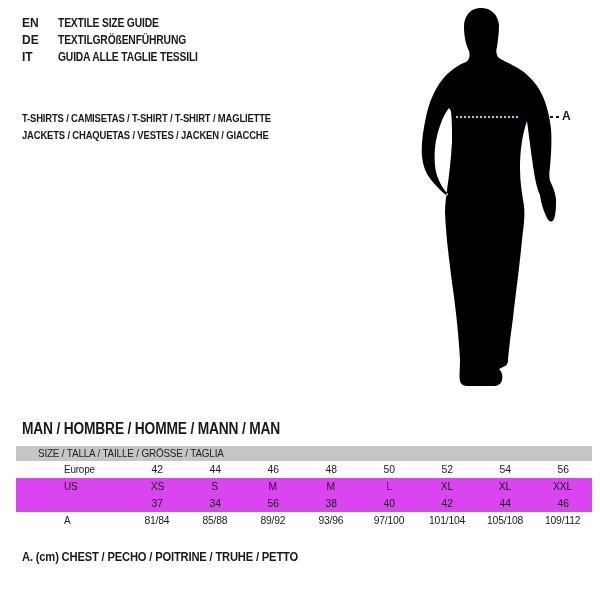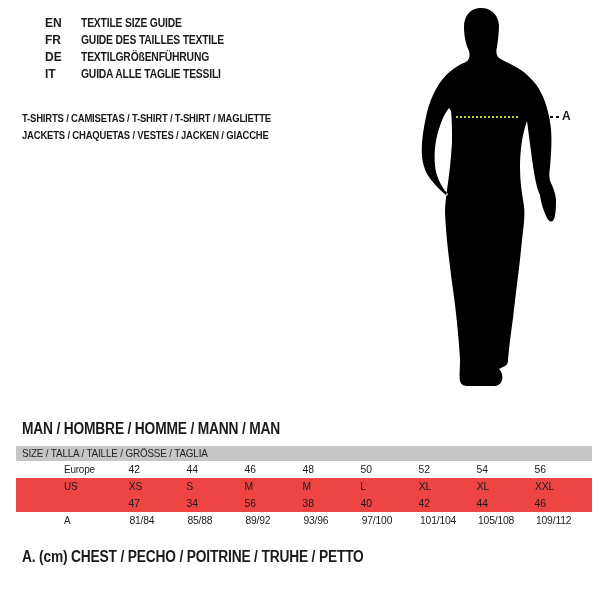--- a/index.html
+++ b/index.html
@@ -6,58 +6,55 @@
   .canvas{
     position:relative;width:600px;height:600px;background:#ffffff;overflow:hidden;
     font-family:"Liberation Sans","DejaVu Sans",sans-serif;color:#1a1a1a;
   }
   .cond{display:inline-block;transform:scaleX(0.86);transform-origin:0 50%;letter-spacing:-0.2px;white-space:nowrap;}
   .condc{display:inline-block;transform:scaleX(0.9);transform-origin:50% 50%;letter-spacing:-0.2px;white-space:nowrap;}
 
   
   .lang-block{position:absolute;left:22px;top:15px;}
   .lang-row{height:17px;line-height:17px;font-size:12px;font-weight:700;}
-  .lang-code{display:inline-block;width:36px;margin-left:23px;}
+  .lang-code{display:inline-block;width:36px;}
   
   .cat-block{position:absolute;left:22px;top:110px;}
   .cat-line{height:17px;line-height:17px;font-size:11px;font-weight:700;}
 
   
   .man-svg{position:absolute;left:0;top:0;}
   .chest-dash{position:absolute;left:456px;top:116px;width:62px;height:2px;
     background:repeating-linear-gradient(90deg,#ccd41c 0 2px,transparent 2px 4px);}
   .leader-dash{position:absolute;left:544px;top:116px;width:16px;height:2px;
     background:repeating-linear-gradient(90deg,#111 0 3px,transparent 3px 6px);}
   .measure-label{position:absolute;left:562px;top:109px;font-size:12px;font-weight:700;}
 
   
   .man-title{position:absolute;left:22px;top:422px;font-size:16px;font-weight:700;height:14px;line-height:14px;}
 
   
   .size-table{position:absolute;left:16px;top:446px;width:576px;font-size:11.5px;}
-  .tbl-header{height:15px;line-height:15px;background:#c6c6c6;padding-left:6px;color:#222;}
+  .tbl-header{height:15px;line-height:15px;background:#c6c6c6;padding-left:22px;color:#222;}
   .tbl-row{display:flex;height:17px;line-height:17px;align-items:center;}
-  .tbl-row.shade{background:#ef4444;}
+  .tbl-row.shade{background:#d946ef;}
   .tbl-label{width:70px;padding-left:6px;box-sizing:border-box;margin-left:42px;}
-  .tbl-cell{flex:1;text-align:left;}
+  .tbl-cell{flex:1;text-align:center;}
 
   
-  .footnote{position:absolute;left:22px;top:550px;font-size:16px;font-weight:700;height:14px;line-height:14px;}
+  .footnote{position:absolute;left:22px;top:550px;font-size:13px;font-weight:700;height:14px;line-height:14px;}
 </style>
 </head>
 <body>
 
 <div class="canvas">
 
   <div class="lang-block">
     <div class="lang-row">
       <span class="lang-code">EN</span><span class="cond">TEXTILE SIZE GUIDE</span>
-    </div>
-    <div class="lang-row">
-      <span class="lang-code">FR</span><span class="cond">GUIDE DES TAILLES TEXTILE</span>
     </div>
     <div class="lang-row">
       <span class="lang-code">DE</span><span class="cond">TEXTILGRÖßENFÜHRUNG</span>
     </div>
     <div class="lang-row">
       <span class="lang-code">IT</span><span class="cond">GUIDA ALLE TAGLIE TESSILI</span>
     </div>
   </div>
 
   <div class="cat-block">
@@ -143,21 +140,21 @@
       <div class="tbl-cell"><span class="condc">M</span></div>
       <div class="tbl-cell"><span class="condc">M</span></div>
       <div class="tbl-cell"><span class="condc">L</span></div>
       <div class="tbl-cell"><span class="condc">XL</span></div>
       <div class="tbl-cell"><span class="condc">XL</span></div>
       <div class="tbl-cell"><span class="condc">XXL</span></div>
     </div>
 
     <div class="tbl-row shade">
       <div class="tbl-label"><span class="cond"></span></div>
-      <div class="tbl-cell"><span class="condc">47</span></div>
+      <div class="tbl-cell"><span class="condc">37</span></div>
       <div class="tbl-cell"><span class="condc">34</span></div>
       <div class="tbl-cell"><span class="condc">56</span></div>
       <div class="tbl-cell"><span class="condc">38</span></div>
       <div class="tbl-cell"><span class="condc">40</span></div>
       <div class="tbl-cell"><span class="condc">42</span></div>
       <div class="tbl-cell"><span class="condc">44</span></div>
       <div class="tbl-cell"><span class="condc">46</span></div>
     </div>
 
     <div class="tbl-row">

